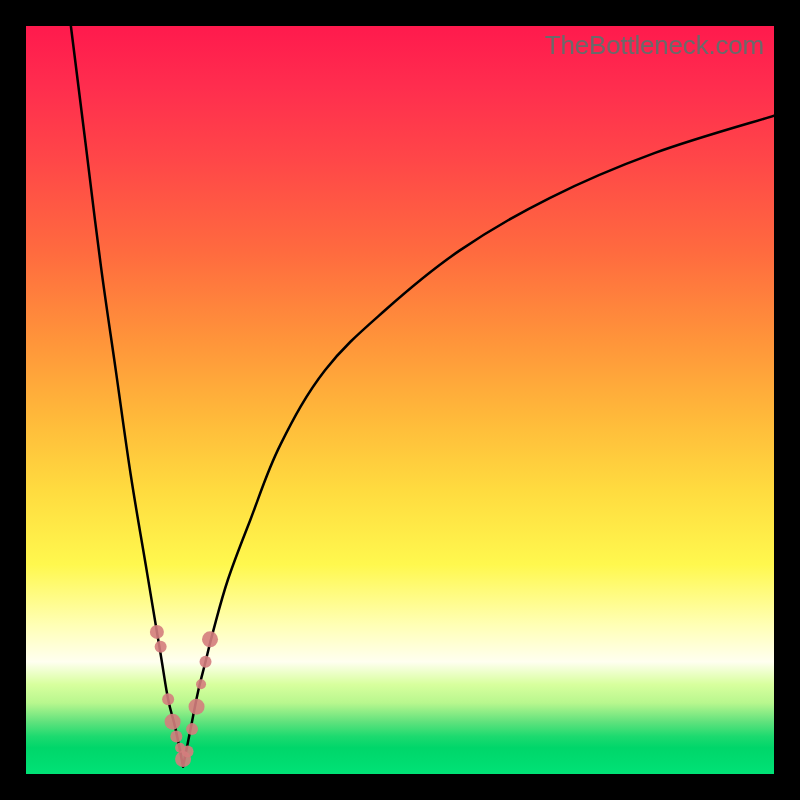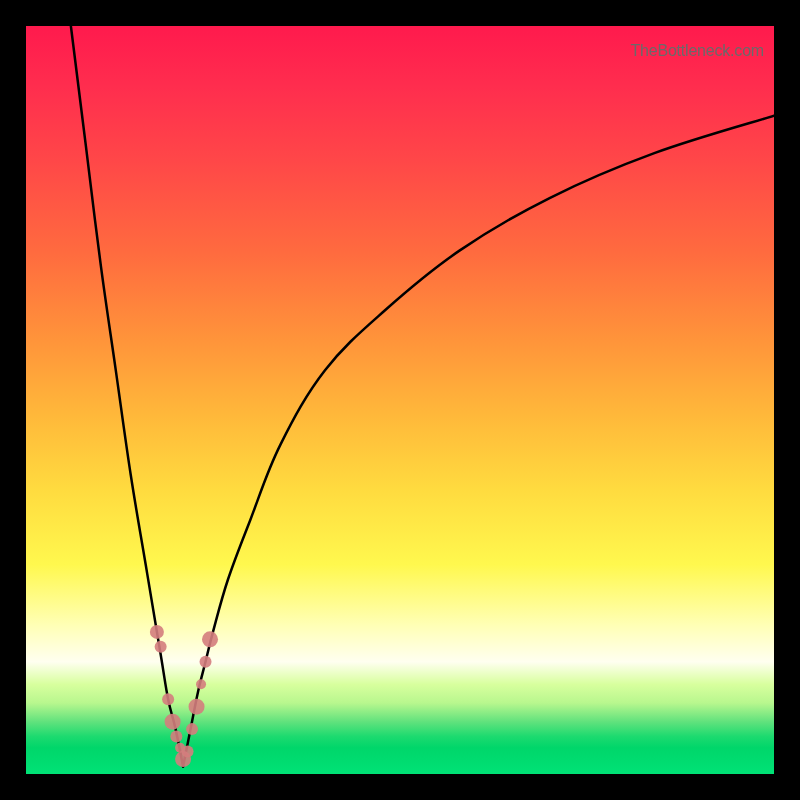--- a/index.html
+++ b/index.html
@@ -39,23 +39,23 @@
       #b8f78e 90.5%,
       #61e27d 93%,
       #1cda6f 95%,
       #00d66a 96.5%,
       #00e276 100%
     );
     overflow: hidden;
   }
   .watermark {
     position: absolute;
-    top: 16px;
+    top: 4px;
     right: 10px;
-    font-size: 16px;
+    font-size: 26px;
     color: #6a6a6a;
     font-weight: 500;
     letter-spacing: -0.2px;
   }
   svg.curves {
     position: absolute;
     left: 0;
     top: 0;
     width: 748px;
     height: 748px;

